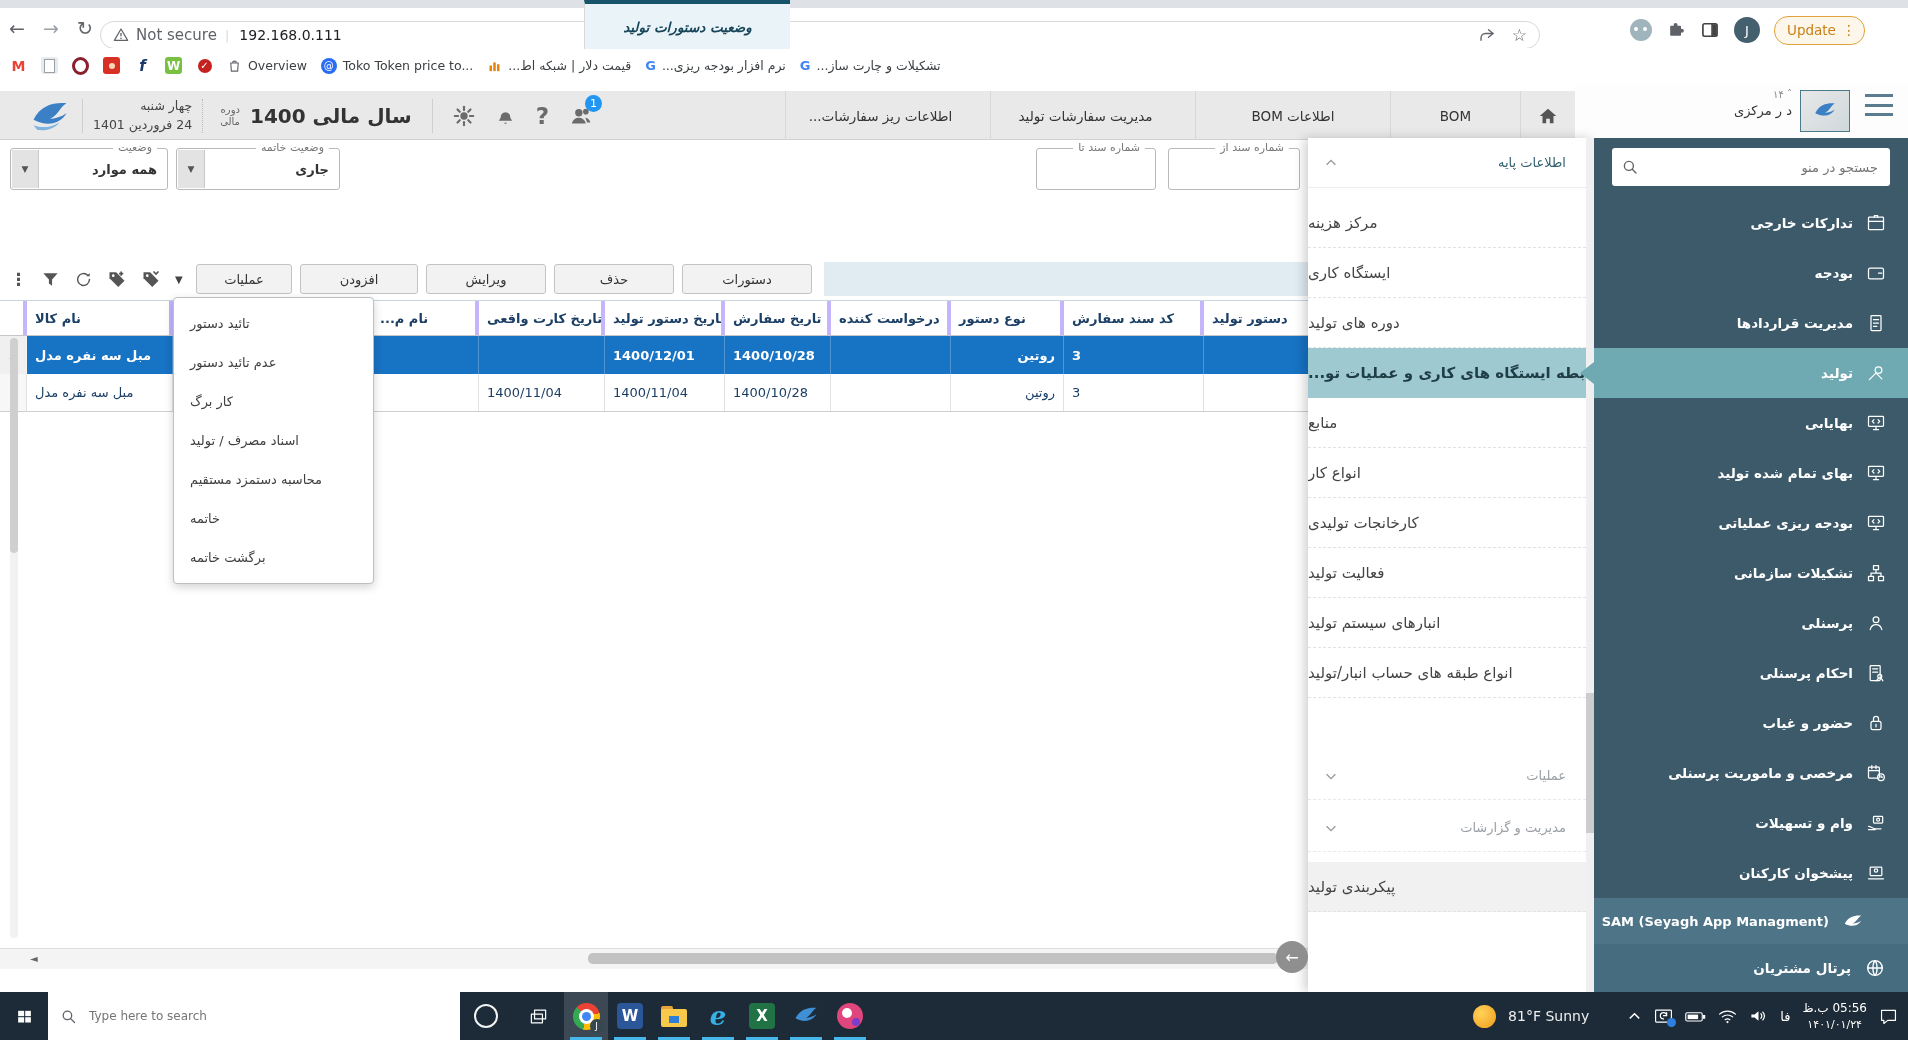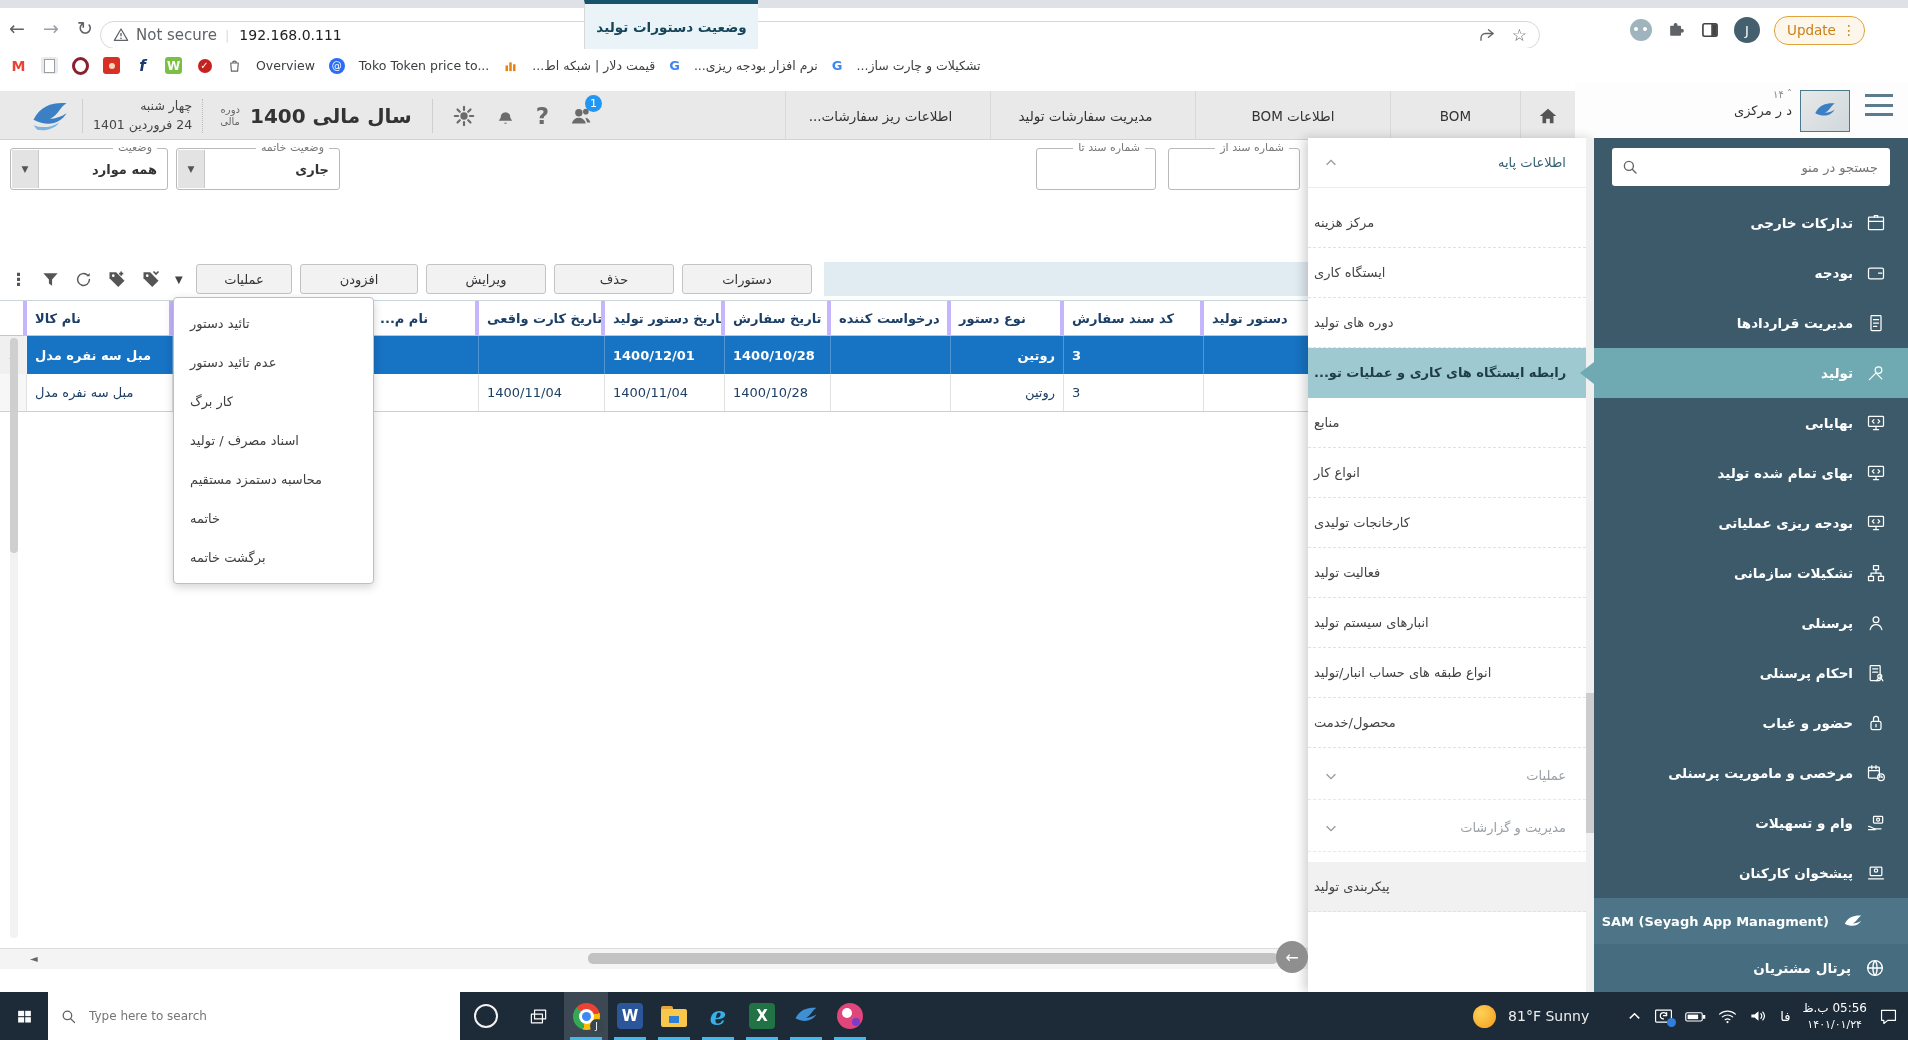--- a/index.html
+++ b/index.html
@@ -13,21 +13,21 @@
   .wic{stroke:#fff;fill:none;stroke-width:1.5;stroke-linecap:round;stroke-linejoin:round;}
   .tic{stroke:#555;fill:none;stroke-width:1.8;stroke-linecap:round;stroke-linejoin:round;}
   
   #tabstrip{left:0;top:0;width:1908px;height:8px;background:#dee1e6;}
   #btoolbar{left:0;top:8px;width:1908px;height:40px;background:#fff;}
   #omnibox{left:100px;top:13px;width:1440px;height:28px;border:1px solid #d5d9de;border-radius:15px;background:#fff;display:flex;align-items:center;padding:0 12px;box-sizing:border-box;}
   .navg{font-size:19px;color:#5f6368;width:34px;text-align:center;}
   #bookmarks{left:0;top:48px;width:1908px;height:35px;background:#fff;display:flex;align-items:center;padding-left:10px;box-sizing:border-box;gap:14px;}
   .bmtile{width:17px;height:17px;border-radius:3px;display:flex;align-items:center;justify-content:center;font-size:12px;font-weight:bold;flex:none;}
   .bklbl{font-size:12.5px;color:#3c4043;white-space:nowrap;}
-  .bkitem{display:flex;align-items:center;gap:14px;}
+  .bkitem{display:flex;align-items:center;gap:6px;}
   
   #appbar{left:0;top:91px;width:1575px;height:49px;background:#e9e9e9;border-bottom:1px solid #d2d2d2;box-sizing:border-box;}
   .vdiv{width:1px;height:34px;background:#cfcfcf;margin:0 10px;}
   .tab{position:absolute;top:0;height:49px;display:flex;align-items:center;justify-content:center;font-size:13.5px;color:#333;border-left:1px solid #d8d8d8;box-sizing:border-box;cursor:default;}
   .tab.active{background:#eaf4f8;border-top:4px solid #17546c;color:#17455a;font-weight:bold;}
   
   .nf{position:absolute;border:1px solid #b9b9b9;border-radius:3px;background:#fff;box-sizing:border-box;}
   .nf .lbl{position:absolute;top:-8px;right:10px;background:#fff;padding:0 5px;font-size:11px;color:#777;white-space:nowrap;}
   .nf .val{position:absolute;right:10px;top:0;bottom:0;display:flex;align-items:center;font-size:13px;font-weight:bold;color:#333;}
   .ddbtn{position:absolute;left:1px;top:1px;bottom:1px;width:26px;background:#e3e3e3;border-right:1px solid #c9c9c9;display:flex;align-items:center;justify-content:center;color:#555;font-size:9px;}
@@ -40,21 +40,21 @@
   .c8{width:113px;flex:none;}.c9{width:140px;flex:none;}.c10{width:116px;flex:none;}
   .hc{display:flex;align-items:center;justify-content:flex-end;padding:0 8px;box-sizing:border-box;border-right:4px solid #c4b5fd;font-weight:bold;color:#1c3f66;font-size:13px;white-space:nowrap;overflow:hidden;direction:rtl;}
   .vc{display:flex;align-items:center;justify-content:flex-start;padding:0 8px;box-sizing:border-box;border-right:1px solid #e2e2e2;font-size:13px;color:#1c3f66;white-space:nowrap;overflow:hidden;}
   .vc.name{justify-content:flex-end;direction:rtl;font-weight:bold;}
   .selrow .vc{color:#fff;border-right:1px solid rgba(255,255,255,.25);}
   
   #ctxmenu{left:173px;top:297px;width:199px;background:#fff;border:1px solid #bfbfbf;border-radius:4px;box-shadow:0 3px 10px rgba(0,0,0,.18);z-index:5;padding:6px 0;}
   .cmi{height:39px;display:flex;align-items:center;justify-content:flex-end;padding:0 16px;font-size:13px;color:#3f3f3f;direction:rtl;}
   
   #panel{left:1308px;top:138px;width:286px;height:854px;background:#fff;box-shadow:-4px 0 10px rgba(0,0,0,.18);z-index:6;}
-  .pmi{position:absolute;left:0;width:278px;height:50px;display:flex;align-items:center;justify-content:flex-end;padding-left:6px;padding-right:20px;box-sizing:border-box;border-bottom:1px dashed #e2e2e2;color:#444;font-size:13px;direction:rtl;white-space:nowrap;overflow:hidden;}
+  .pmi{position:absolute;left:0;width:278px;height:50px;display:flex;align-items:center;justify-content:flex-end;padding-left:0;padding-right:20px;box-sizing:border-box;border-bottom:1px dashed #e2e2e2;color:#444;font-size:15px;direction:rtl;white-space:nowrap;overflow:hidden;}
   .psec{position:absolute;left:0;width:278px;height:48px;display:flex;align-items:center;justify-content:space-between;padding:0 20px 0 16px;box-sizing:border-box;border-bottom:1px dashed #e9e9e9;color:#9aa0a6;font-size:13px;direction:ltr;}
   
   #sidebar{left:1594px;top:138px;width:314px;height:854px;background:#3c5a69;z-index:6;}
   .sbi{position:absolute;left:0;width:314px;height:50px;display:flex;align-items:center;gap:13px;padding-right:22px;box-sizing:border-box;direction:rtl;color:#fff;font-size:13.5px;font-weight:600;white-space:nowrap;overflow:hidden;}
   
   #taskbar{left:0;top:992px;width:1908px;height:48px;background:#1d2b38;z-index:10;display:flex;align-items:center;}
   .ttile{width:44px;height:48px;display:flex;align-items:center;justify-content:center;position:relative;flex:none;}
   .uline{position:absolute;bottom:0;left:6px;right:6px;height:3px;background:#45b7e8;}
   .sq{border-radius:4px;display:flex;align-items:center;justify-content:center;color:#fff;font-weight:bold;}
 </style>
@@ -190,21 +190,21 @@
             <circle cx="10" cy="9" r="3.4"></circle>
             <path d="M3.5 19c1-3.6 3.4-5.3 6.5-5.3s5.5 1.7 6.5 5.3z"></path>
             <circle cx="16.5" cy="8" r="2.6"></circle>
             <path d="M16 13.6c2.4.3 4 1.8 4.7 4.4h-3"></path>
           </g>
         </svg>
       <div style="position:absolute;right:-7px;top:-8px;width:17px;height:17px;border-radius:50%;background:#2196f3;color:#fff;font-size:11px;display:flex;align-items:center;justify-content:center;">1</div>
     </div>
   </div>
 
-  <div class="tab active rtl" style="left:584px;width:174px;">وضعیت دستورات تولید</div>
+  <div class="tab active rtl" style="left:584px;width:206px;font-style:italic;">وضعیت دستورات تولید</div>
   <div class="tab rtl" style="left:785px;width:190px;top:91px;">اطلاعات ریز سفارشات...</div>
   <div class="tab rtl" style="left:990px;width:190px;top:91px;">مدیریت سفارشات تولید</div>
   <div class="tab rtl" style="left:1195px;width:195px;top:91px;">اطلاعات BOM</div>
   <div class="tab" style="left:1390px;width:130px;top:91px;">BOM</div>
   <div class="tab" style="left:1520px;width:55px;top:91px;">
     <svg width="22" height="22" viewBox="0 0 24 24">
         <path d="M12 4l9 8h-3v8h-4v-5h-4v5H6v-8H3z" fill="#555"></path>
       </svg>
   </div>
 
@@ -339,21 +339,20 @@
     <div class="pmi" style="top:60px;">مرکز هزینه</div>
     <div class="pmi" style="top:110px;">ایستگاه کاری</div>
     <div class="pmi" style="top:160px;">دوره های تولید</div>
     <div class="pmi" style="top:210px;background:#9ec9d0;border-bottom:1px solid #9ec9d0;color:#1f3d45;font-weight:bold;">رابطه ایستگاه های کاری و عملیات تو...</div>
     <div class="pmi" style="top:260px;">منابع</div>
     <div class="pmi" style="top:310px;">انواع کار</div>
     <div class="pmi" style="top:360px;">کارخانجات تولیدی</div>
     <div class="pmi" style="top:410px;">فعالیت تولید</div>
     <div class="pmi" style="top:460px;">انبارهای سیستم تولید</div>
     <div class="pmi" style="top:510px;">انواع طبقه های حساب انبار/تولید</div>
-    <div class="pmi" style="top:560px;">محصول/خدمت</div>
     <div class="psec" style="top:614px;">
       <svg width="14" height="14" viewBox="0 0 16 16">
           <path d="M3 6l5 5 5-5" stroke="#999" stroke-width="1.6" fill="none"></path>
         </svg>
       <span class="rtl">عملیات</span>
     </div>
     <div class="psec" style="top:666px;">
       <svg width="14" height="14" viewBox="0 0 16 16">
           <path d="M3 6l5 5 5-5" stroke="#999" stroke-width="1.6" fill="none"></path>
         </svg>

